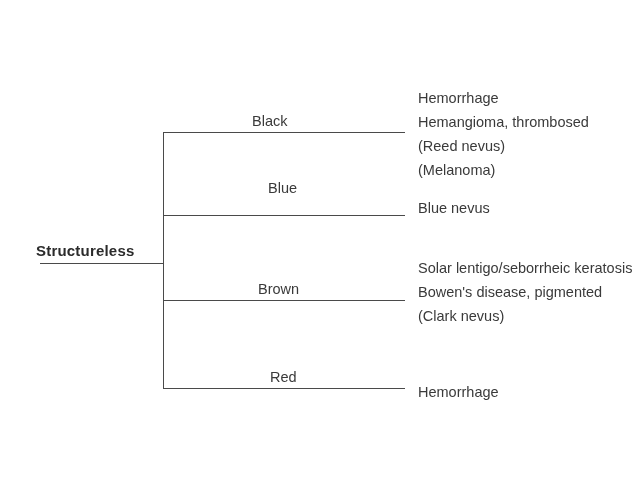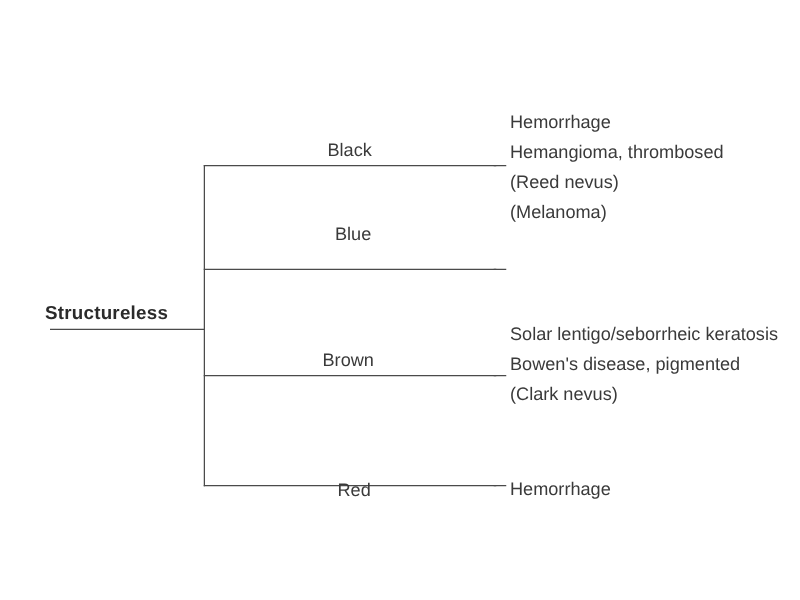--- a/index.html
+++ b/index.html
@@ -63,29 +63,29 @@
   #root-label .ln2 { display: block; }
 
   
   .branch-label {
     position: absolute;
     font-size: 14.5px;
     line-height: 16px;
     white-space: nowrap;
     color: #3a3a3a;
   }
-  #label-black { left: 262px; top: 113px; }
+  #label-black { left: 252px; top: 113px; }
   #label-blue  { left: 268px; top: 180px; }
   #label-brown { left: 258px; top: 281px; }
-  #label-red   { left: 270px; top: 369px; margin-top: 16px; }
+  #label-red   { left: 270px; top: 369px; }
 
   
   .leaf-group {
     position: absolute;
-    left: 408px;
+    left: 418px;
     font-size: 14.5px;
     line-height: 24px;
     color: #3a3a3a;
     white-space: nowrap;
   }
   #group-black { top: 86px; }
   #group-blue  { top: 196px; }
   #group-brown { top: 256px; }
   #group-red   { top: 380px; }
   .leaf-item { display: block; }
@@ -117,20 +117,21 @@
   <div class="branch-label" id="label-red">Red</div>
 
   <div class="leaf-group" id="group-black">
     <span class="leaf-item">Hemorrhage</span>
     <span class="leaf-item">Hemangioma, thrombosed</span>
     <span class="leaf-item">(Reed nevus)</span>
     <span class="leaf-item">(Melanoma)</span>
   </div>
 
   <div class="leaf-group" id="group-blue">
+    <span class="leaf-item">Blue nevus</span>
   </div>
 
   <div class="leaf-group" id="group-brown">
     <span class="leaf-item">Solar lentigo/seborrheic keratosis</span>
     <span class="leaf-item">Bowen's disease, pigmented</span>
     <span class="leaf-item">(Clark nevus)</span>
   </div>
 
   <div class="leaf-group" id="group-red">
     <span class="leaf-item">Hemorrhage</span>

